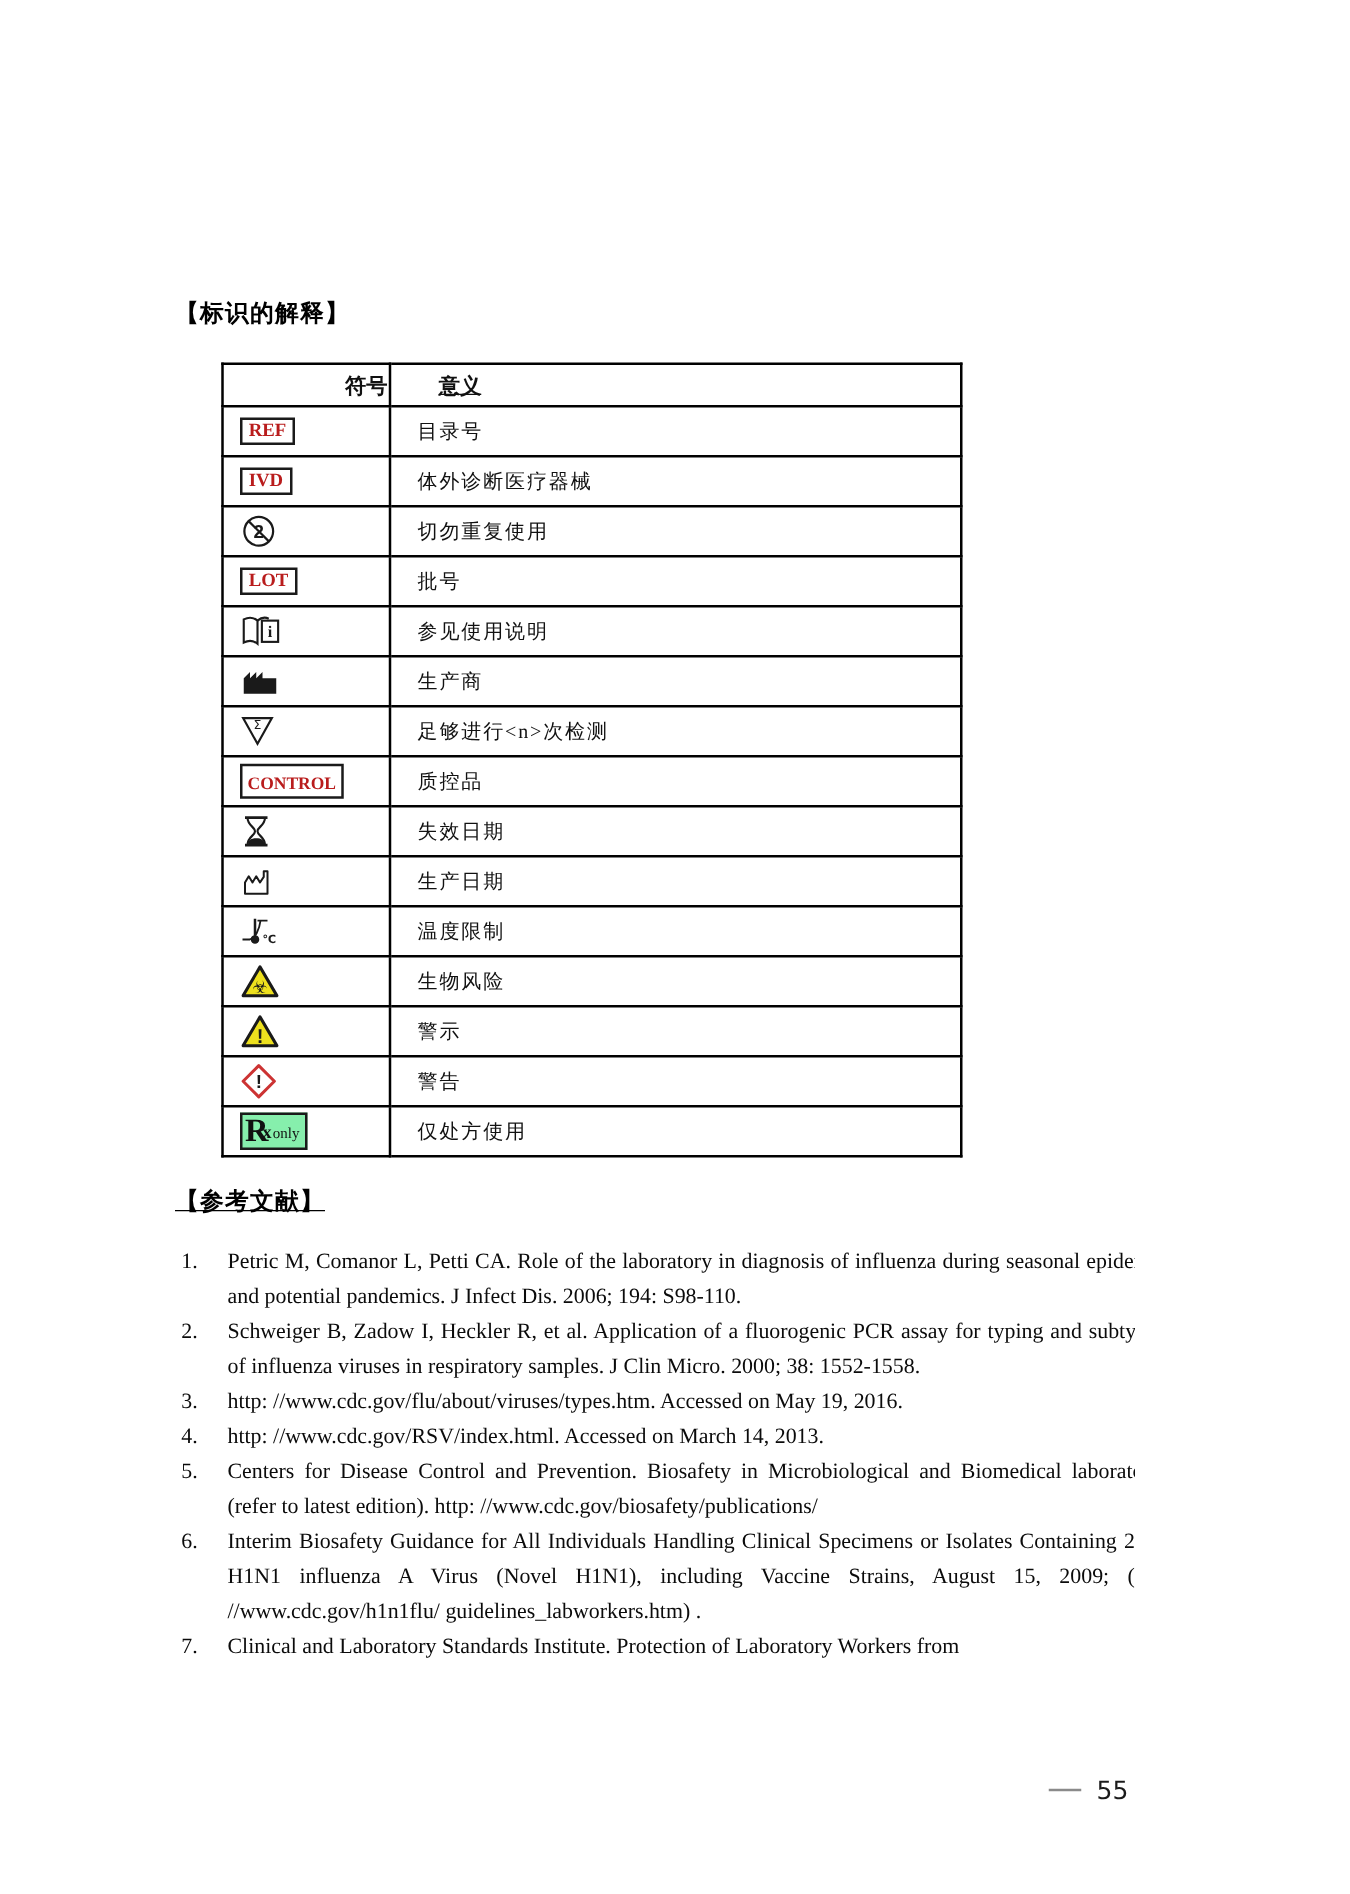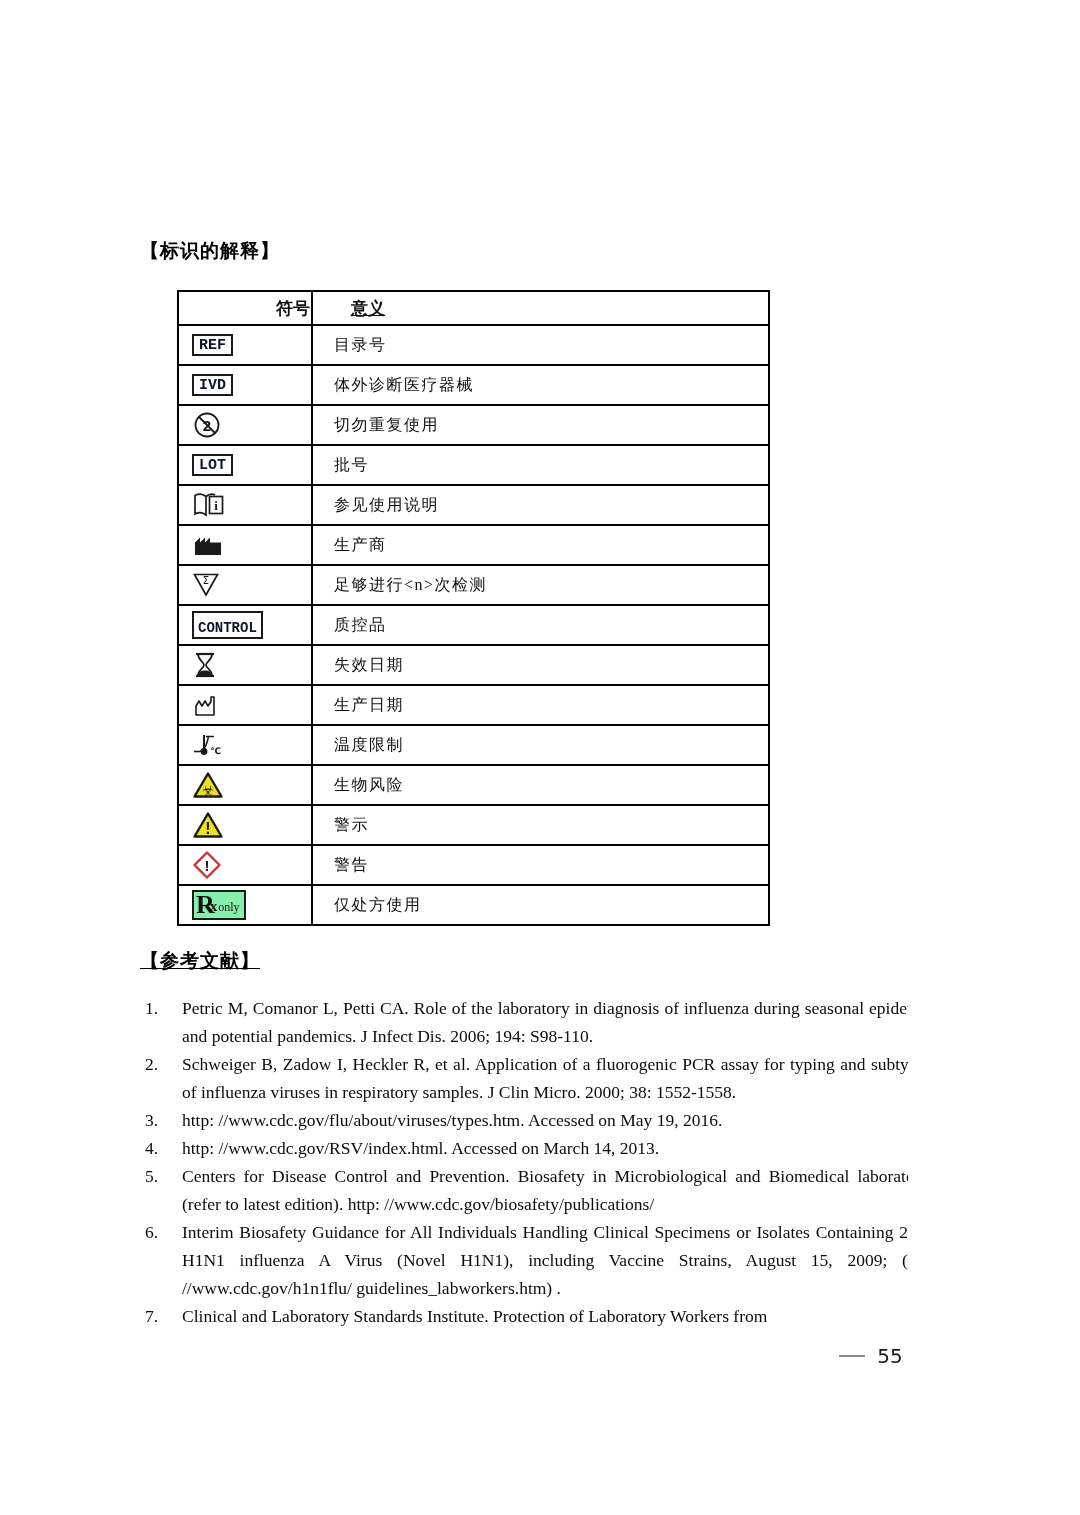--- a/index.html
+++ b/index.html
@@ -28,43 +28,43 @@
   .sym-table th.col-meaning{padding-left:38px;text-decoration:underline;}
   .sym-table td{height:36px;}
   .sym-cell{padding-left:13px;}
   .meaning-cell{
     padding-left:21px;font-size:16px;letter-spacing:1.5px;
     font-family:"Liberation Serif","DejaVu Serif",serif;
   }
   
   .box-sym{
     display:inline-block;border:2px solid #1a1a1a;padding:2px 5px 1px 5px;
-    font-family:Liberation Mono, monospace;font-weight:bold;
-    font-size:15px;line-height:1.05;color:#0f172a;background:#fff;
+    font-family:Liberation Serif, serif;font-weight:bold;
+    font-size:15px;line-height:1.05;color:#b91c1c;background:#fff;
   }
   .box-sym.small{font-size:14px;padding:8px 4px 1px 4px;}
   .icon-svg{display:block;}
   
   .rx-box{
     display:inline-block;border:2px solid #1a1a1a;padding:0 4px 0 2px;background:#86efac;
     font-family:"Liberation Serif","DejaVu Serif",serif;line-height:1;
   }
   .rx-r{font-size:26px;font-weight:bold;vertical-align:top;}
   .rx-x{font-size:15px;font-weight:bold;margin-left:-5px;vertical-align:-6px;}
   .rx-only-txt{font-size:12px;vertical-align:-6px;margin-left:1px;}
 
   
   .ref-list{position:absolute;left:145px;top:994px;width:795px;}
   .ref-item{display:flex;font-size:17.5px;line-height:28px;color:#0b0b0b;}
   .ref-num{flex:none;width:37px;}
   .ref-text{flex:1;text-align:justify;}
 
   
   .page-number{
-    position:absolute;left:830px;top:1344px;width:120px;text-align:center;
+    position:absolute;left:830px;top:1420px;width:120px;text-align:center;
     font-size:20px;color:#1a1a1a;font-family:"DejaVu Sans","Liberation Sans",sans-serif;
     display:flex;align-items:center;justify-content:center;gap:12px;
   }
   .page-dash{display:inline-block;width:26px;height:2px;background:#8a8a8a;}
 </style>
 </head>
 <body>
 
 <div class="page">
 

